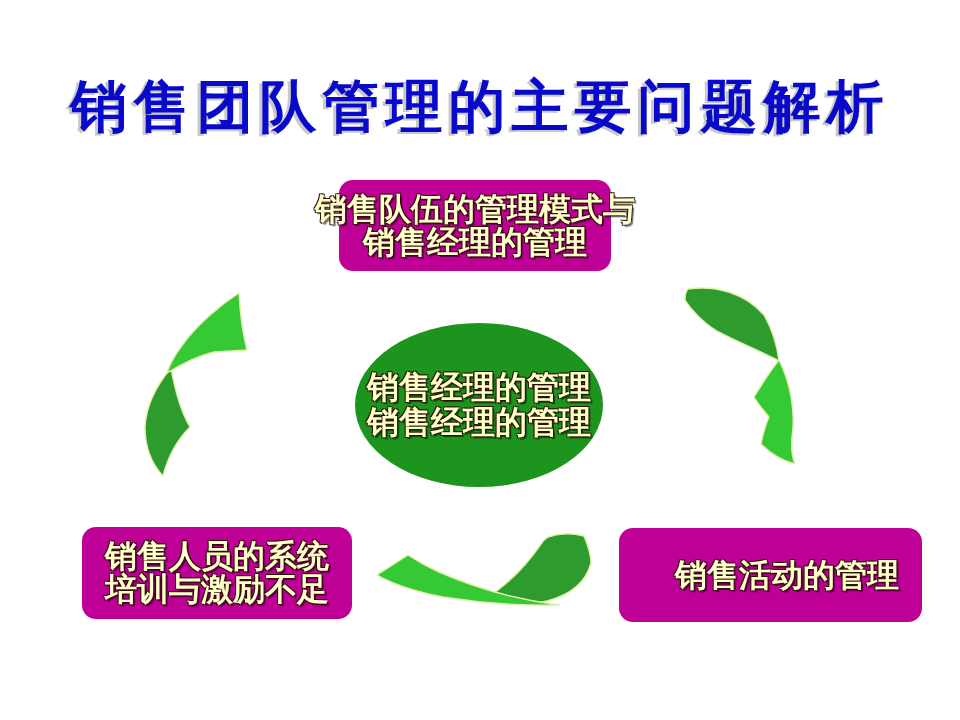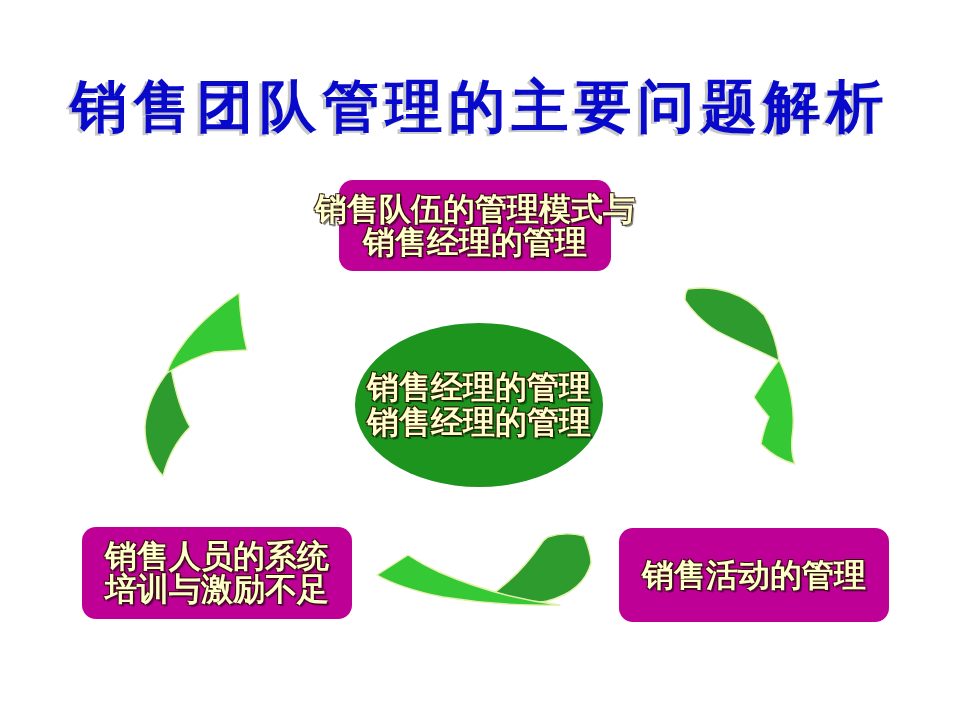--- a/index.html
+++ b/index.html
@@ -40,21 +40,21 @@
     line-height: 33px;
     text-shadow:
       -1px -1px 0 rgba(45,15,0,0.9),
        1px -1px 0 rgba(45,15,0,0.9),
       -1px  1px 0 rgba(45,15,0,0.9),
        2px  2px 1px rgba(0,0,0,0.55);
     white-space: nowrap;
   }
   #top-box        { left: 339px; top: 180px; width: 272px; height: 91px; }
   #bottom-left-box  { left: 82px;  top: 527px; width: 270px; height: 92px; }
-  #bottom-right-box { left: 619px; top: 528px; width: 270px; height: 94px; }
+  #bottom-right-box { left: 619px; top: 528px; width: 270px; height: 94px; padding-left: 33px; }
   .center-ellipse {
     position: absolute;
     left: 355px; top: 323px;
     width: 248px; height: 164px;
     border-radius: 50%;
     background: var(--ellipse_green, #1d941d);
     display: flex;
     flex-direction: column;
     align-items: center;
     justify-content: center;

